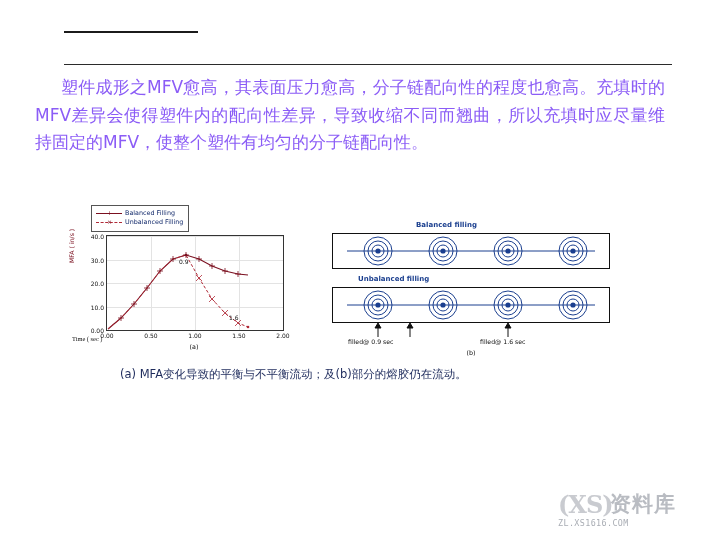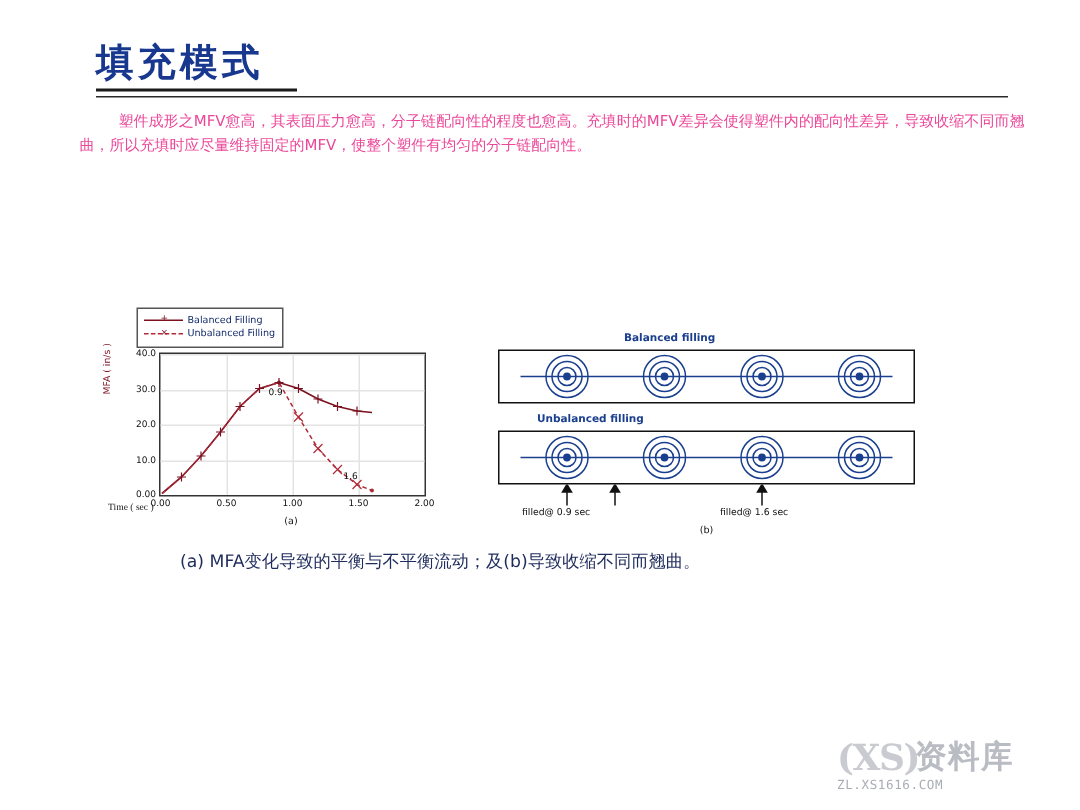--- a/index.html
+++ b/index.html
@@ -47,25 +47,25 @@
     position: absolute;
     left: 64px;
     top: 64px;
     width: 608px;
     height: 1px;
     background: #2b2b2b;
   }
   
   .body {
     position: absolute;
-    left: 53px;
+    left: 35px;
     top: 74px;
     width: 630px;
-    color: #ec4899;
-    font-size: 10px;
+    color: #8b5cf6;
+    font-size: 17px;
     line-height: 1.62;
     text-align: justify;
     font-family: "DejaVu Sans", sans-serif;
   }
   .body p {
     margin: 0 0 2px 0;
     text-indent: 26px;
   }
   
   .figure {
@@ -260,21 +260,20 @@
     letter-spacing: 0.4px;
     font-family: "DejaVu Sans Mono", monospace;
   }
 </style>
 </head>
 <body>
 
 <div class="slide">
 
   <div class="title-wrap">
-    <div class="title">填充模式</div>
     <div class="title-rule"></div>
   </div>
   <div class="title-rule-long"></div>
 
   <div class="body">
     <p>塑件成形之MFV愈高，其表面压力愈高，分子链配向性的程度也愈高。充填时的MFV差异会使得塑件内的配向性差异，导致收缩不同而翘曲，所以充填时应尽量维持固定的MFV，使整个塑件有均匀的分子链配向性。</p>
   </div>
 
   <div class="figure">
 
@@ -425,21 +424,21 @@
           <polygon points="188,0 185,5 191,5"></polygon>
         </g>
       </svg>
       <div class="fill-label" style="left:28px; top:133px;">filled@ 0.9 sec</div>
       <div class="fill-label" style="left:160px; top:133px;">filled@ 1.6 sec</div>
 
       <div class="sublabel-b" style="top:144px;">(b)</div>
     </div>
   </div>
 
-  <div class="caption">(a) MFA变化导致的平衡与不平衡流动；及(b)导致收缩不同而翘曲。</div>
+  <div class="caption">(a) MFA变化导致的平衡与不平衡流动；及(b)部分的熔胶仍在流动。</div>
 
   <div class="wm">
     <div class="wm-xs">(XS)</div>
     <div class="wm-cn">资料库</div>
     <div class="wm-url">ZL.XS1616.COM</div>
   </div>
 
 </div>
 
 </body></html>

